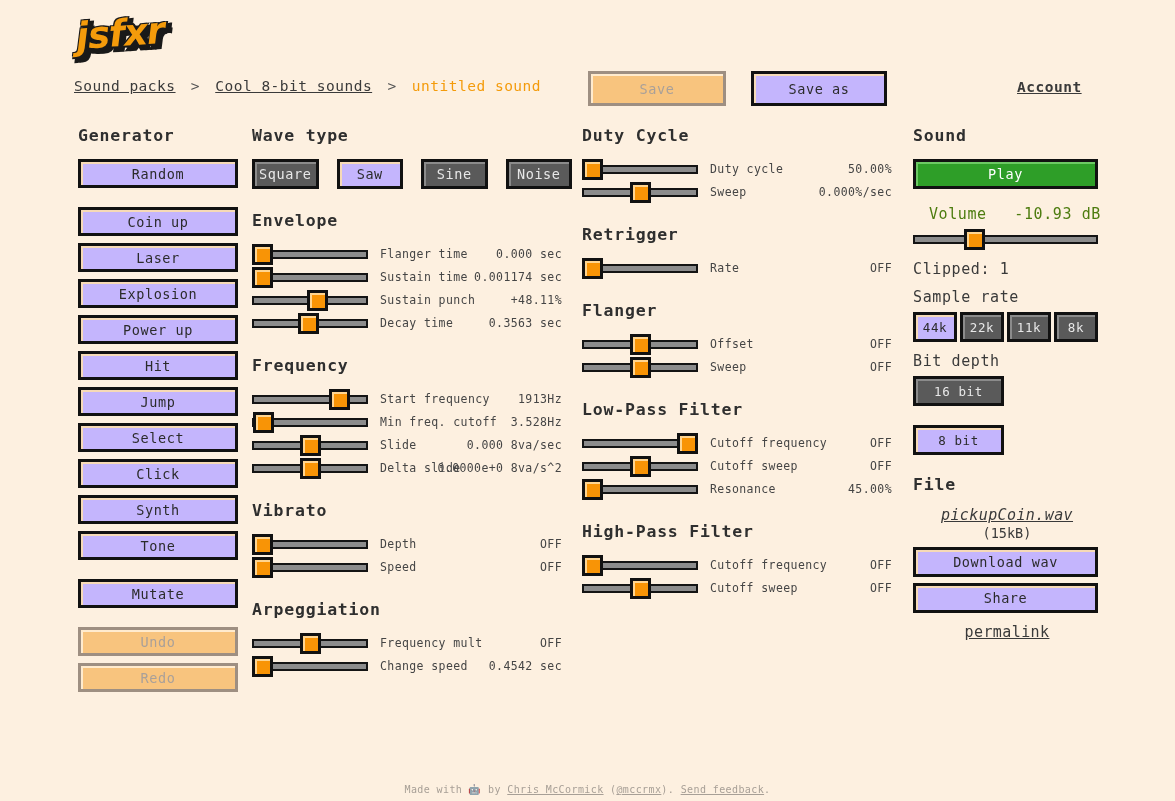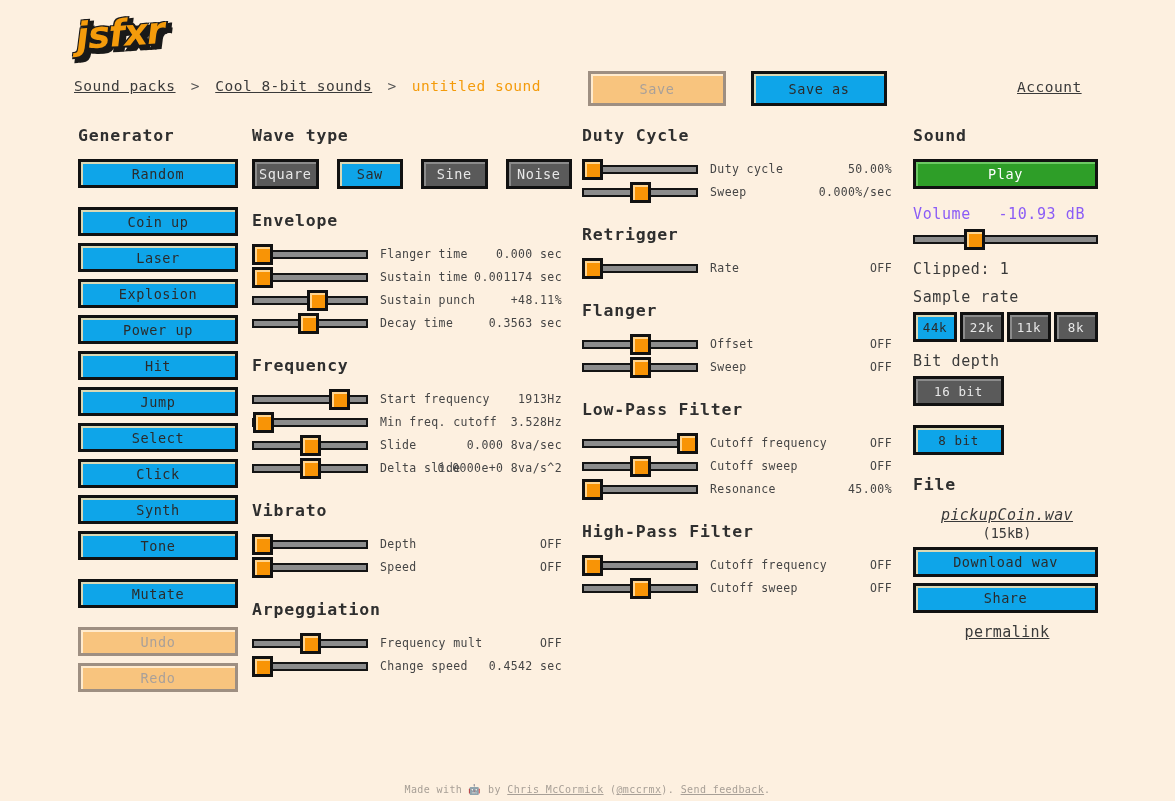--- a/index.html
+++ b/index.html
@@ -53,21 +53,21 @@
     color: #3a3a3a;
     cursor: pointer;
   }
   #breadcrumb .crumb-sep { color: #555; padding: 0 6px; }
   #breadcrumb .crumb-current { color: #F49B0B; }
 
   
   .pbtn {
     position: relative;
     border: 3px solid #111111;
-    background: #0ea5e9;
+    background: #c4b5fd;
     color: #2b2b2b;
     font-family: "DejaVu Sans Mono", "Liberation Mono", monospace;
     font-size: 13.5px;
     letter-spacing: 0.6px;
     text-align: center;
     cursor: pointer;
     padding: 0;
     display: flex;
     align-items: center;
     justify-content: center;
@@ -91,21 +91,21 @@
     color: #ffffff;
     box-shadow: inset 2px 2px 0 rgba(150,230,140,0.6);
   }
 
   
   #save-btn   { position: absolute; left: 588px; top: 71px;  width: 138px; height: 35px; }
   #saveas-btn { position: absolute; left: 751px; top: 71px;  width: 136px; height: 35px; }
   #account-link {
     position: absolute; left: 1017px; top: 79px;
     font-size: 14.5px; letter-spacing: 0.5px;
-    text-decoration: underline; color: #3a3a3a; cursor: pointer;
+    text-decoration: underline; color: #3a3a3a; cursor: pointer; font-weight: bold;
   }
 
   
   .section-title {
     font-size: 16.5px;
     font-weight: bold;
     letter-spacing: 0.8px;
     color: #2f2f2f;
     font-family: "DejaVu Sans Mono", "Liberation Mono", monospace;
   }
@@ -172,23 +172,24 @@
     white-space: nowrap;
   }
   
   #col-wave .srow, #col-duty .srow { width: 310px; }
 
   
   #play-btn { width: 185px; height: 30px; margin-top: 14px; }
   .sound-label {
     font-size: 15px;
     letter-spacing: 0.6px;
-    color: #8b5cf6;
+    color: #4d7c0f;
     margin-top: 16px;
     white-space: nowrap;
+    text-align: right;
   }
   .sound-label .sval { margin-left: 18px; }
   #volume-slider {
     position: relative;
     width: 185px; height: 22px;
     margin-top: 5px;
   }
   #volume-slider .track {
     position: absolute; left: 0; top: 7px;
     width: 185px; height: 9px;

